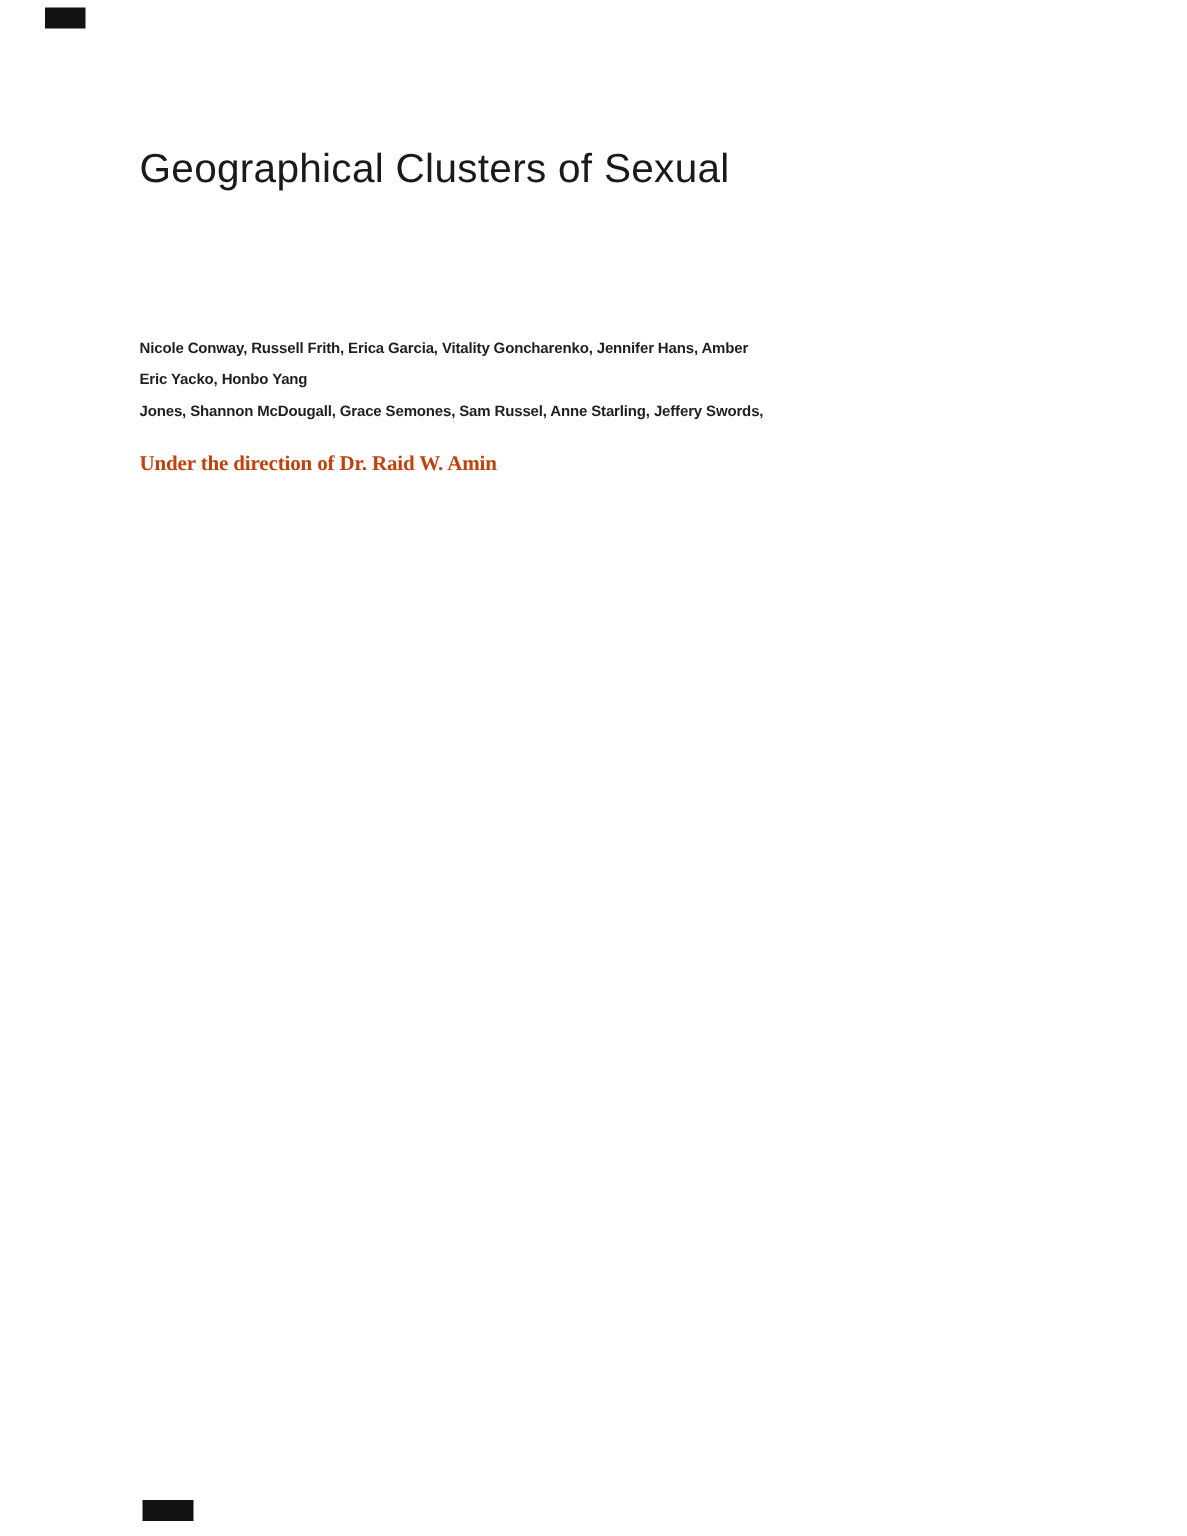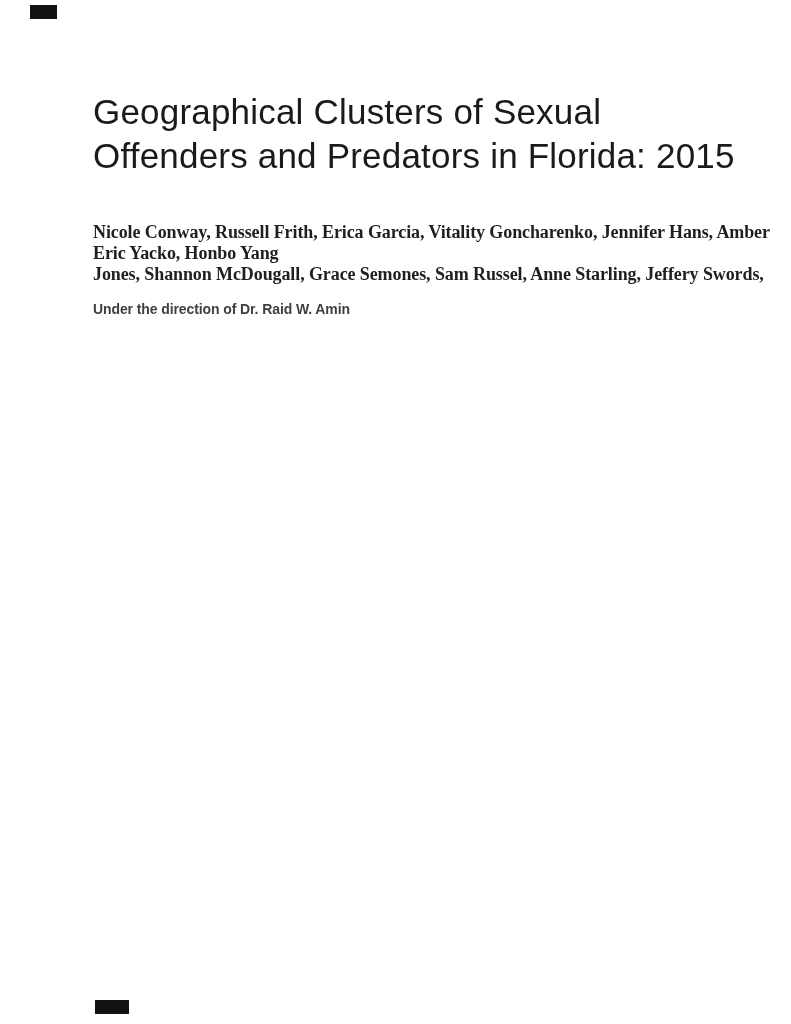--- a/index.html
+++ b/index.html
@@ -13,57 +13,57 @@
     height: 1024px;
     background: #ffffff;
     overflow: hidden;
     font-family: "Liberation Sans", sans-serif;
   }
   .title {
     position: absolute;
     left: 93px;
     top: 90px;
     margin: 0;
-    font-size: 35px;
+    font-size: 27px;
     font-weight: 400;
     line-height: 44px;
     letter-spacing: 0.2px;
     color: #1a1a1a;
     white-space: nowrap;
   }
   .title .line {
     display: block;
   }
   .authors {
     position: absolute;
     left: 93px;
     top: 222px;
     margin: 0;
-    font-size: 18px;
+    font-size: 10px;
     font-weight: 700;
     line-height: 21px;
     letter-spacing: -0.1px;
     color: #1f1f1f;
     white-space: nowrap;
-    font-family: Liberation Serif, serif;
   }
   .authors .line {
     display: block;
   }
   .supervision {
     position: absolute;
     left: 93px;
     top: 299px;
     margin: 0;
     font-size: 14px;
     font-weight: 700;
     line-height: 21px;
     letter-spacing: -0.1px;
-    color: #404040;
+    color: #c2410c;
     white-space: nowrap;
+    font-family: Liberation Serif, serif;
   }
   .artifact {
     position: absolute;
     background: #121212;
   }
   .artifact-top {
     left: 30px;
     top: 5px;
     width: 27px;
     height: 14px;
@@ -77,21 +77,20 @@
 </style>
 </head>
 <body>
 
 <div class="page">
 
   <div class="artifact artifact-top"></div>
 
   <h1 class="title">
     <span class="line">Geographical Clusters of Sexual</span>
-    <span class="line">Offenders and Predators in Florida: 2015</span>
   </h1>
 
   <p class="authors">
     <span class="line">Nicole Conway, Russell Frith, Erica Garcia, Vitality Goncharenko, Jennifer Hans, Amber</span>
     <span class="line">Eric Yacko, Honbo Yang</span>
     <span class="line">Jones, Shannon McDougall, Grace Semones, Sam Russel, Anne Starling, Jeffery Swords,</span>
   </p>
 
   <p class="supervision">Under the direction of Dr. Raid W. Amin</p>
 

